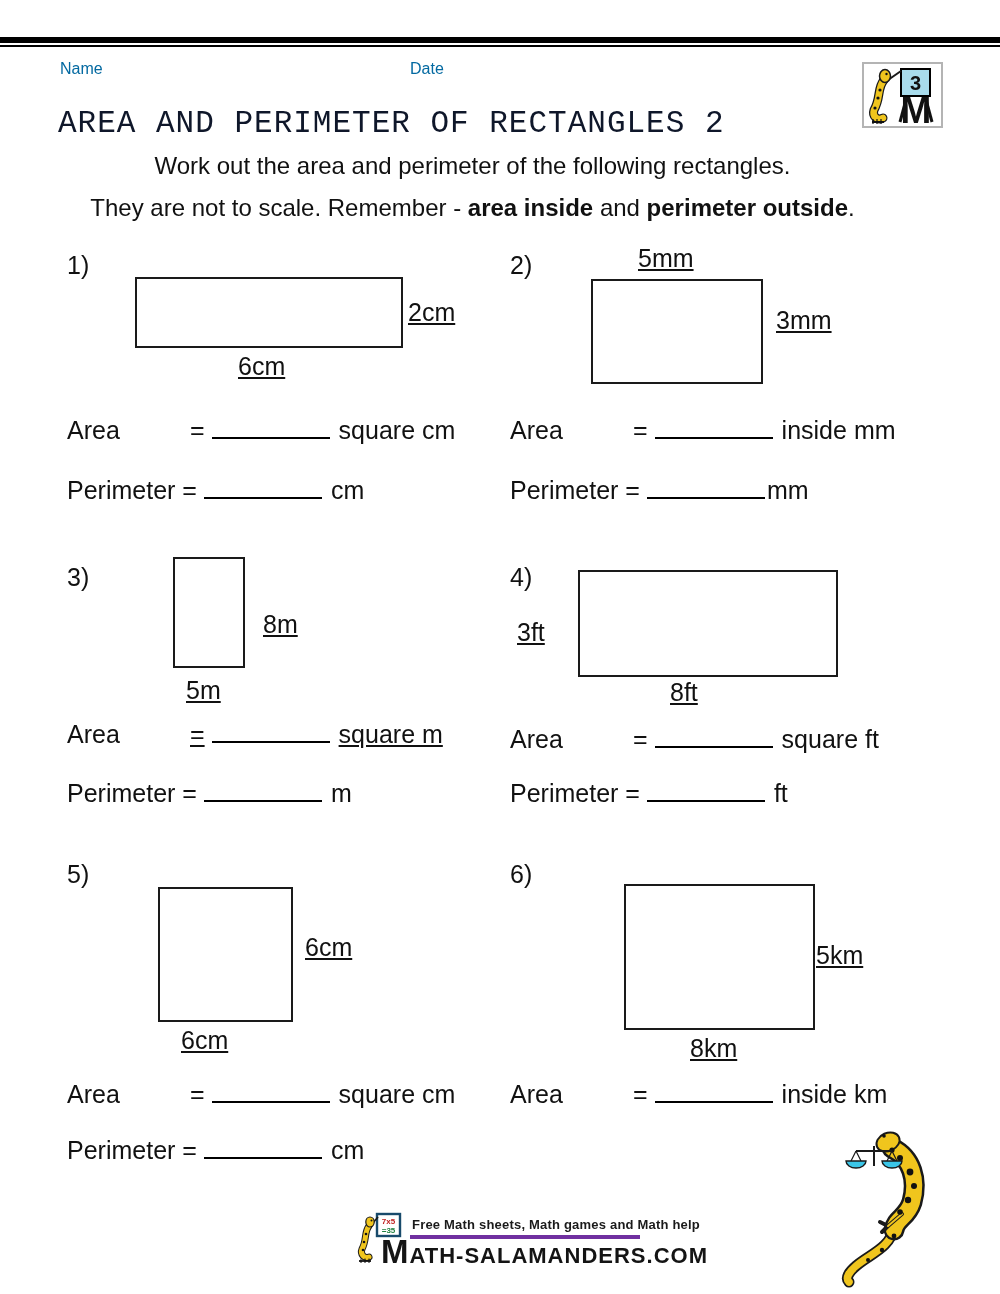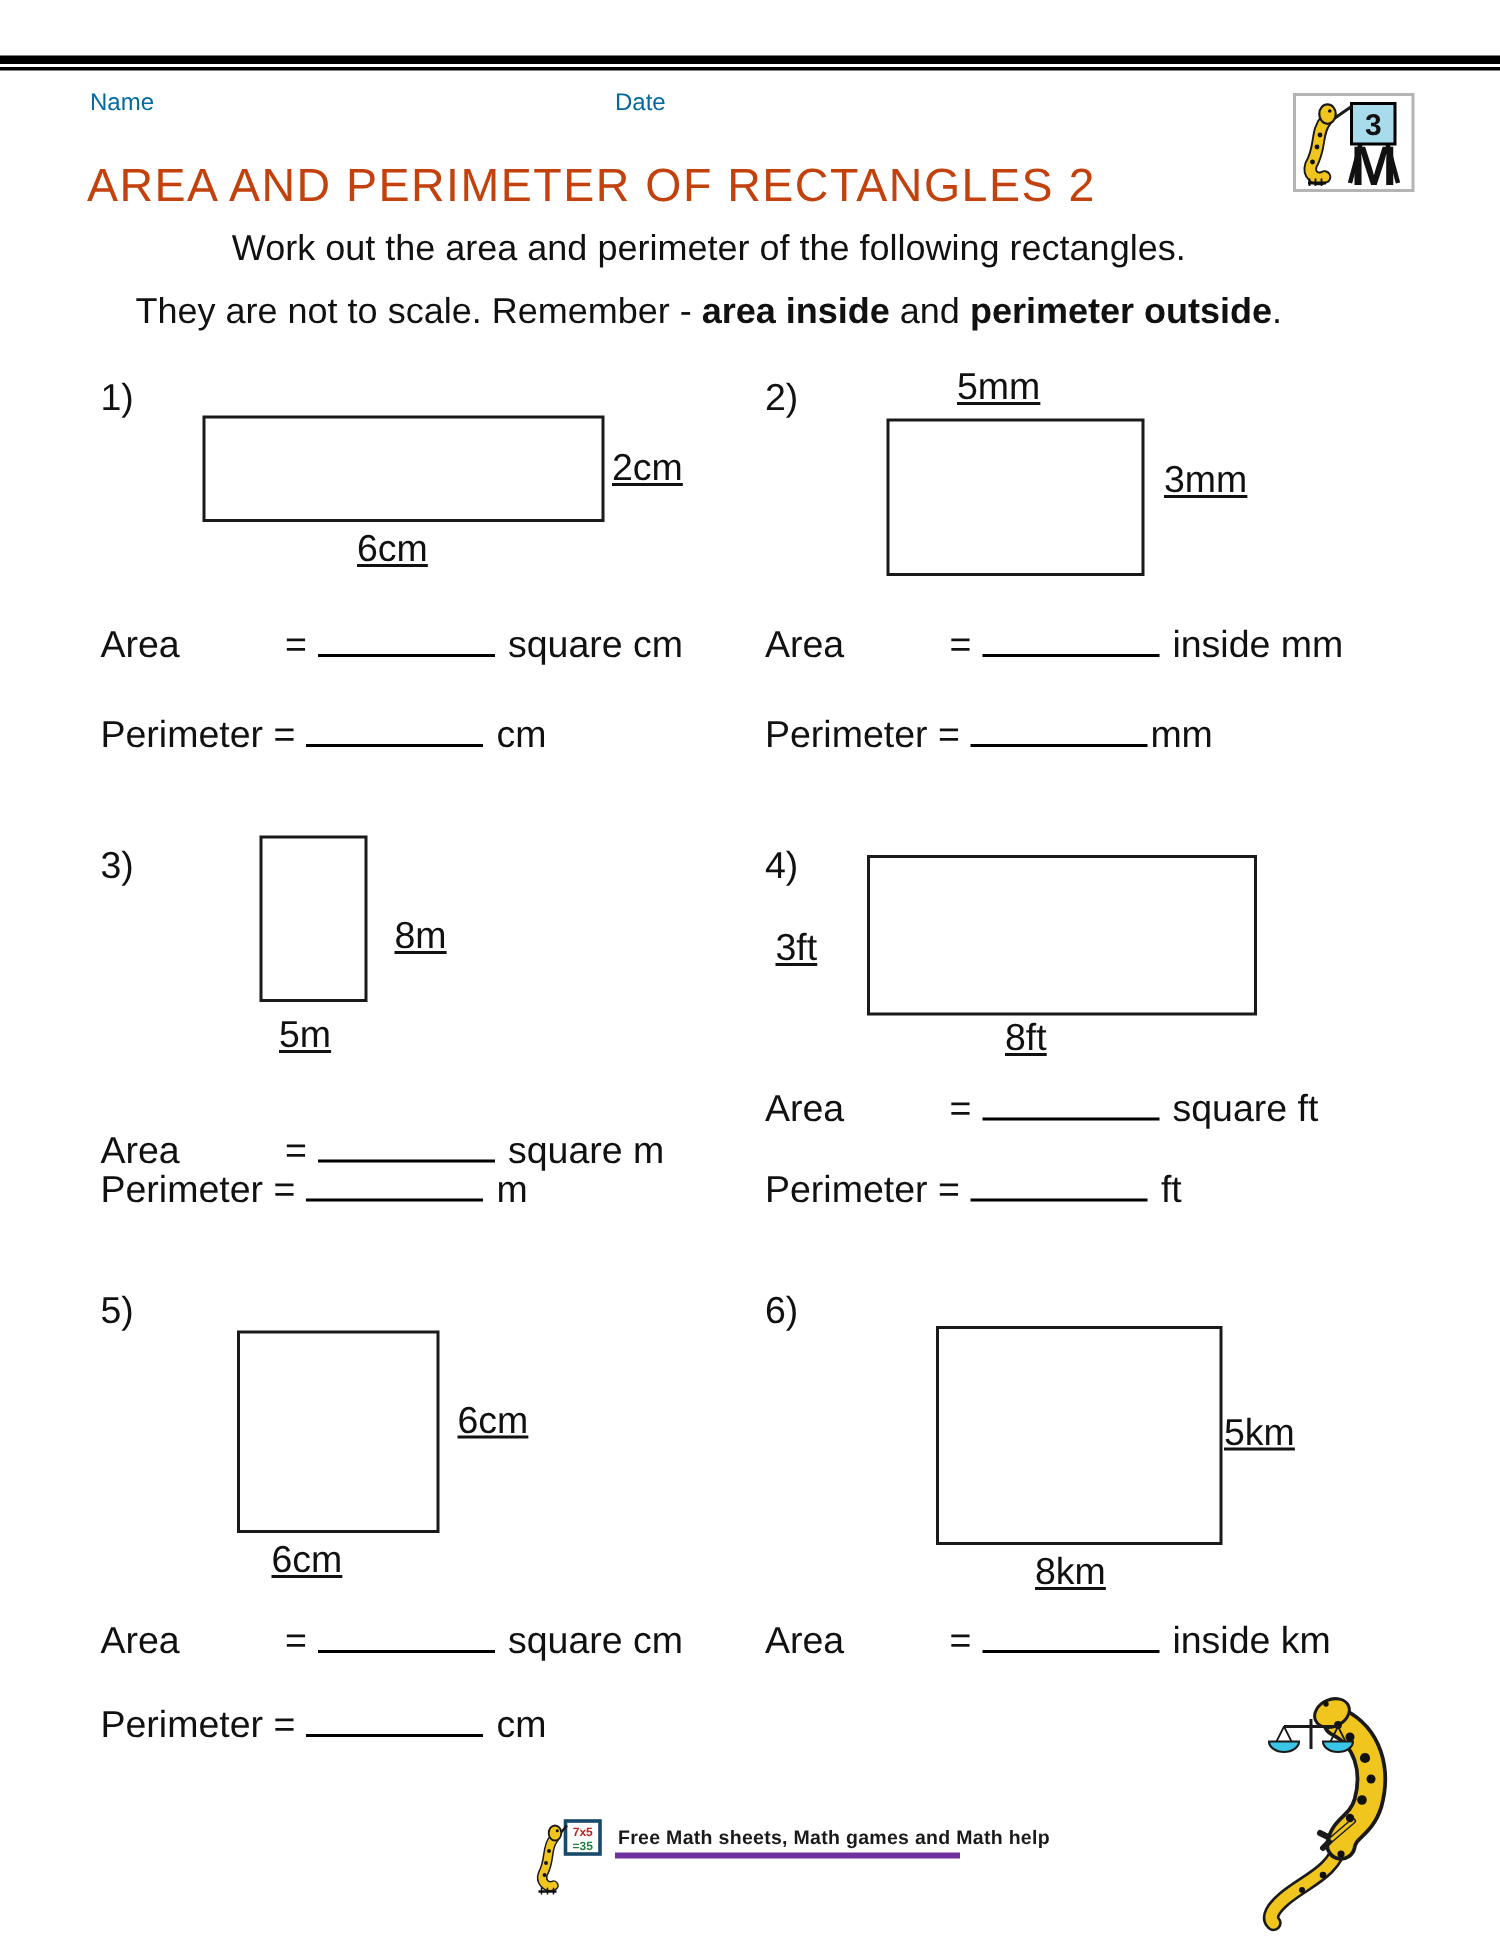--- a/index.html
+++ b/index.html
@@ -7,22 +7,22 @@
     position:relative; width:1000px; height:1294px; background:#ffffff;
     font-family:"Liberation Sans", sans-serif; color:#111; overflow:hidden;
   }
   .abs { position:absolute; }
   .topbar {
     left:0; top:37px; width:1000px; height:10px;
     background:linear-gradient(to bottom, #000 0px, #000 6px, #fff 6px, #fff 8px, #000 8px, #000 10px);
   }
   .meta-label { font-size:16px; color:#0369a1; }
   .title {
-    font-family:Liberation Sans, sans-serif; font-size:31px; letter-spacing:1px;
-    color:#c2410c; white-space:nowrap;
+    font-family:Liberation Mono, monospace; font-size:31px; letter-spacing:1px;
+    color:#0f172a; white-space:nowrap;
   }
   .instr { left:0; width:945px; text-align:center; font-size:24px; color:#111; white-space:nowrap; }
   .instr b { font-weight:700; }
   .pnum { font-size:25px; }
   .rect { border:2px solid #1a1a1a; background:transparent; }
   .dim { font-size:25px; white-space:nowrap;text-decoration:underline; }
   .qrow { font-size:25px; white-space:nowrap; }
   .alabel { display:inline-block; width:123px; }
   .blank { display:inline-block; width:118px; border-bottom:2.5px solid #000; margin:0 7px; }
   .blank-tight { display:inline-block; width:118px; border-bottom:2.5px solid #000; margin:0 2px 0 7px; }
@@ -98,21 +98,21 @@
     <span class="alabel">Area</span><span>=</span><span class="blank"></span><span class="unit">inside mm</span>
   </div>
   <div class="abs qrow" style="left:510px; top:476px;">
     <span>Perimeter =</span><span class="blank-tight"></span><span>mm</span>
   </div>
 
   <div class="abs pnum" style="left:67px; top:563px;">3)</div>
   <div class="abs rect" style="left:173px; top:557px; width:68px; height:107px;"></div>
   <div class="abs dim" style="left:263px; top:610px;">8m</div>
   <div class="abs dim" style="left:186px; top:676px;">5m</div>
-  <div class="abs qrow" style="left:67px; top:753px;">
+  <div class="abs qrow" style="left:67px; top:720px;text-decoration:underline;">
     <span class="alabel">Area</span><span>=</span><span class="blank"></span><span class="unit">square m</span>
   </div>
   <div class="abs qrow" style="left:67px; top:779px;">
     <span>Perimeter =</span><span class="blank"></span><span class="unit">m</span>
   </div>
 
   <div class="abs pnum" style="left:510px; top:563px;">4)</div>
   <div class="abs dim" style="left:517px; top:618px;">3ft</div>
   <div class="abs rect" style="left:578px; top:570px; width:256px; height:103px;"></div>
   <div class="abs dim" style="left:670px; top:678px;">8ft</div>
@@ -190,14 +190,15 @@
       <circle cx="9" cy="30" r="1.3" fill="#111"></circle>
       <circle cx="8" cy="38" r="1.3" fill="#111"></circle>
       <line x1="4" y1="49" x2="16" y2="49" stroke="#111" stroke-width="1.8"></line>
       <line x1="6" y1="46.5" x2="6" y2="51" stroke="#111" stroke-width="1"></line>
       <line x1="10" y1="46.5" x2="10" y2="51" stroke="#111" stroke-width="1"></line>
       <line x1="14" y1="46.5" x2="14" y2="51" stroke="#111" stroke-width="1"></line>
     </svg>
   </div>
   <div class="abs footer-tagline">Free Math sheets, Math games and Math help</div>
   <div class="abs footer-bar" style="background:#7030a0;"></div>
+  <div class="abs wordmark"><span class="bigM">M</span><span class="restM">ATH-SALAMANDERS.COM</span></div>
 
 </div>
 
 </body></html>

